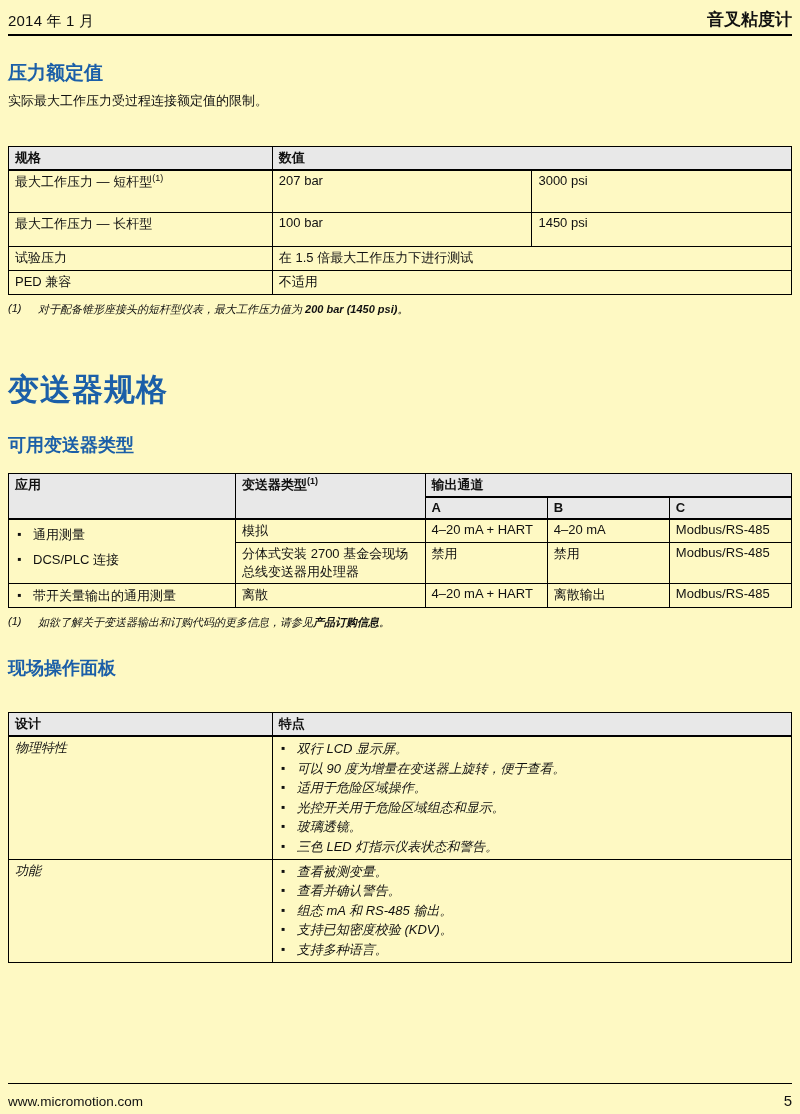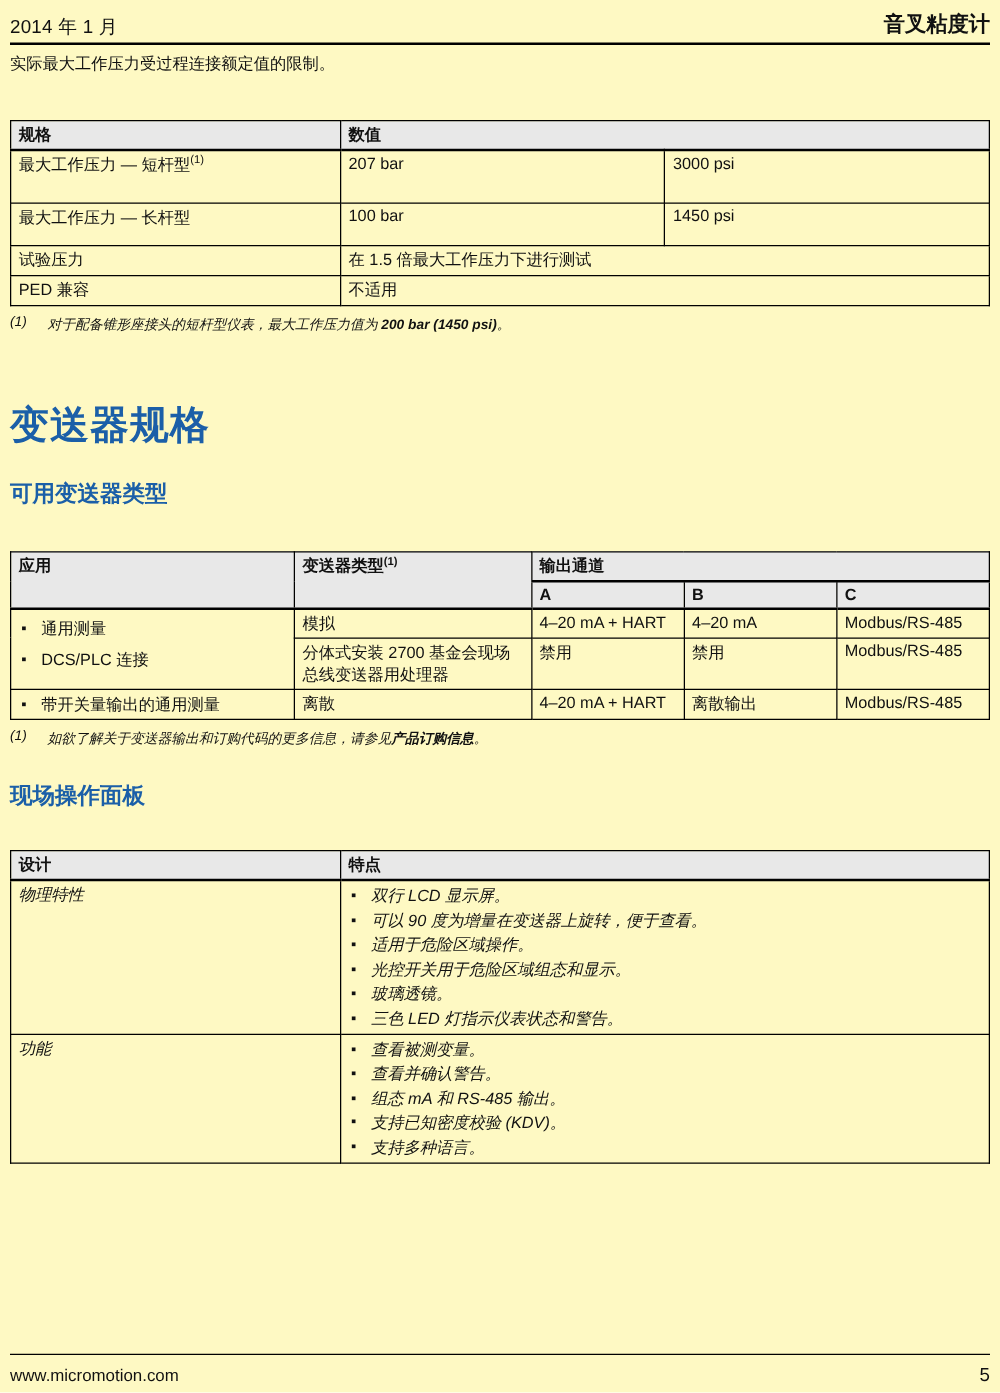--- a/index.html
+++ b/index.html
@@ -27,21 +27,21 @@
   table.spec thead th { background: #e8e8e8; font-weight: bold; border-bottom-width: 2px; }
   th.center { text-align: center; }
   th.vbottom { vertical-align: bottom; padding-bottom: 3px; }
 
   .t1 { margin-top: 36px; }
   .t1 thead tr { height: 21px; }
   .t1 tr.h42 td { height: 42px; }
   .t1 tr.h34 td { height: 34px; }
   .t1 tr.h24 td { height: 24px; }
 
-  .t2 { margin-top: 34px; }
+  .t2 { margin-top: 16px; }
   .t2 thead tr.hr1 { height: 20px; }
   .t2 thead tr.hr2 { height: 22px; }
   .t2 tr.br1 td { height: 23px; }
   .t2 tr.br2 td { height: 38px; }
   .t2 tr.br3 td { height: 22px; }
   .t2 td.app-cell .bullet { line-height: 25px; }
 
   .t3 { margin-top: 32px; }
   .t3 thead tr { height: 21px; margin-top: 44px; }
   .t3 td { padding-top: 3px; padding-bottom: 4px; font-style: italic; }
@@ -66,20 +66,21 @@
 </head>
 <body>
 
 <div class="page">
 
   <header class="page-header">
     <span class="hdr-date">2014 年 1 月</span>
     <span class="hdr-product">音叉粘度计</span>
   </header>
 
+  <h2 class="h-blue sec-title">压力额定值</h2>
   <p class="intro">实际最大工作压力受过程连接额定值的限制。</p>
 
   <table class="spec t1">
     <colgroup>
         <col style="width:33.7%">
         <col style="width:33.15%">
         <col style="width:33.15%">
       </colgroup>
     <thead>
       <tr>

